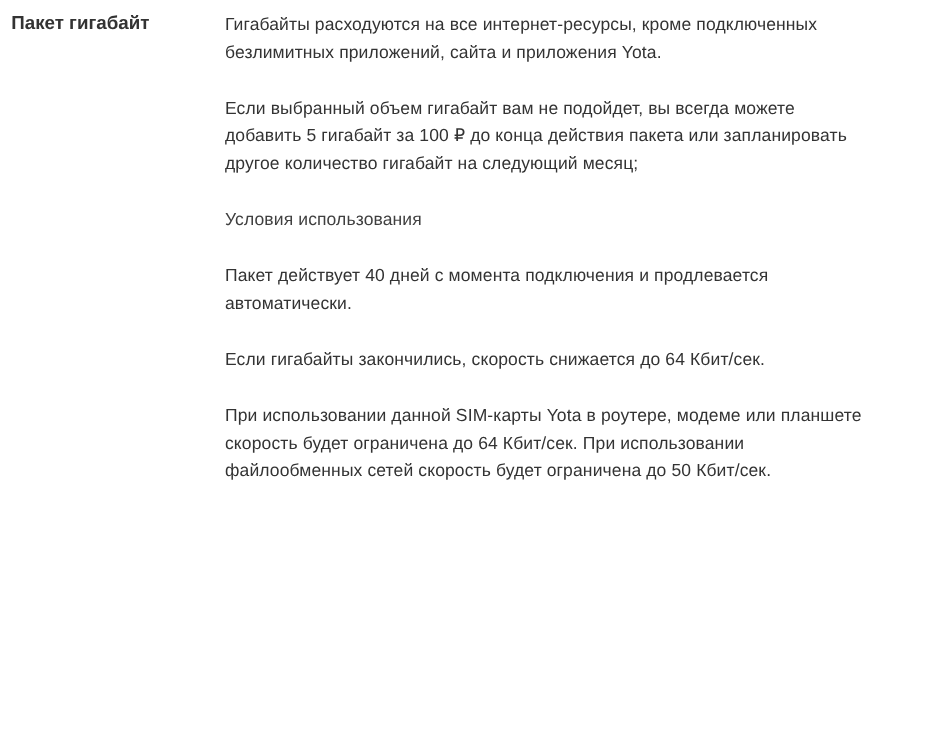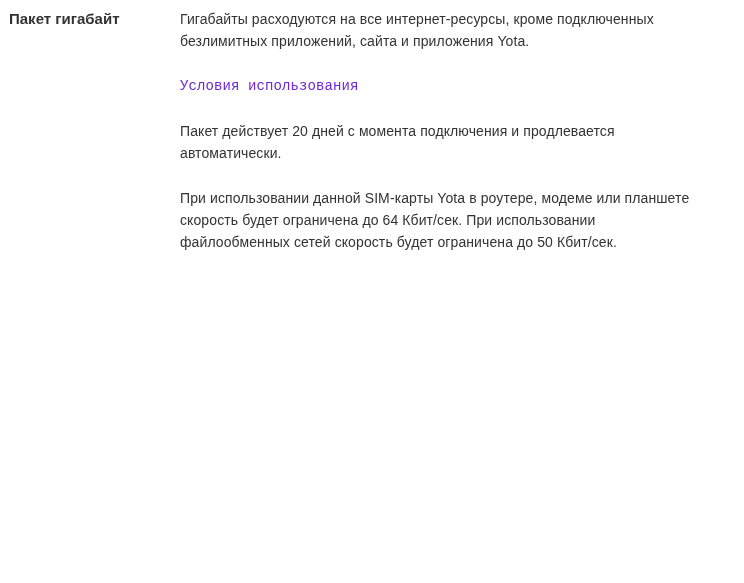--- a/index.html
+++ b/index.html
@@ -36,34 +36,37 @@
     font-size: 14px;
     line-height: 22px;
     color: #333333;
   }
   .para {
     margin: 0 0 23px 0;
     white-space: pre-line;
     letter-spacing: 0.1px;
   }
   .para.muted {
-    color: #6d28d9;
-    font-family: Liberation Mono, monospace;
+    color: #404040;
   }
 </style>
 </head>
 <body>
 
 <div class="section-row">
   <div class="left-col">
     <div class="row-label">Пакет гигабайт</div>
   </div>
   <div class="right-col">
     <p class="para">Гигабайты расходуются на все интернет-ресурсы, кроме подключенных
 безлимитных приложений, сайта и приложения Yota.</p>
+    <p class="para">Если выбранный объем гигабайт вам не подойдет, вы всегда можете
+добавить 5 гигабайт за 100 ₽ до конца действия пакета или запланировать
+другое количество гигабайт на следующий месяц;</p>
     <p class="para muted">Условия использования</p>
-    <p class="para">Пакет действует 20 дней с момента подключения и продлевается
+    <p class="para">Пакет действует 40 дней с момента подключения и продлевается
 автоматически.</p>
+    <p class="para">Если гигабайты закончились, скорость снижается до 64 Кбит/сек.</p>
     <p class="para">При использовании данной SIM-карты Yota в роутере, модеме или планшете
 скорость будет ограничена до 64 Кбит/сек. При использовании
 файлообменных сетей скорость будет ограничена до 50 Кбит/сек.</p>
   </div>
 </div>
 
 </body></html>

